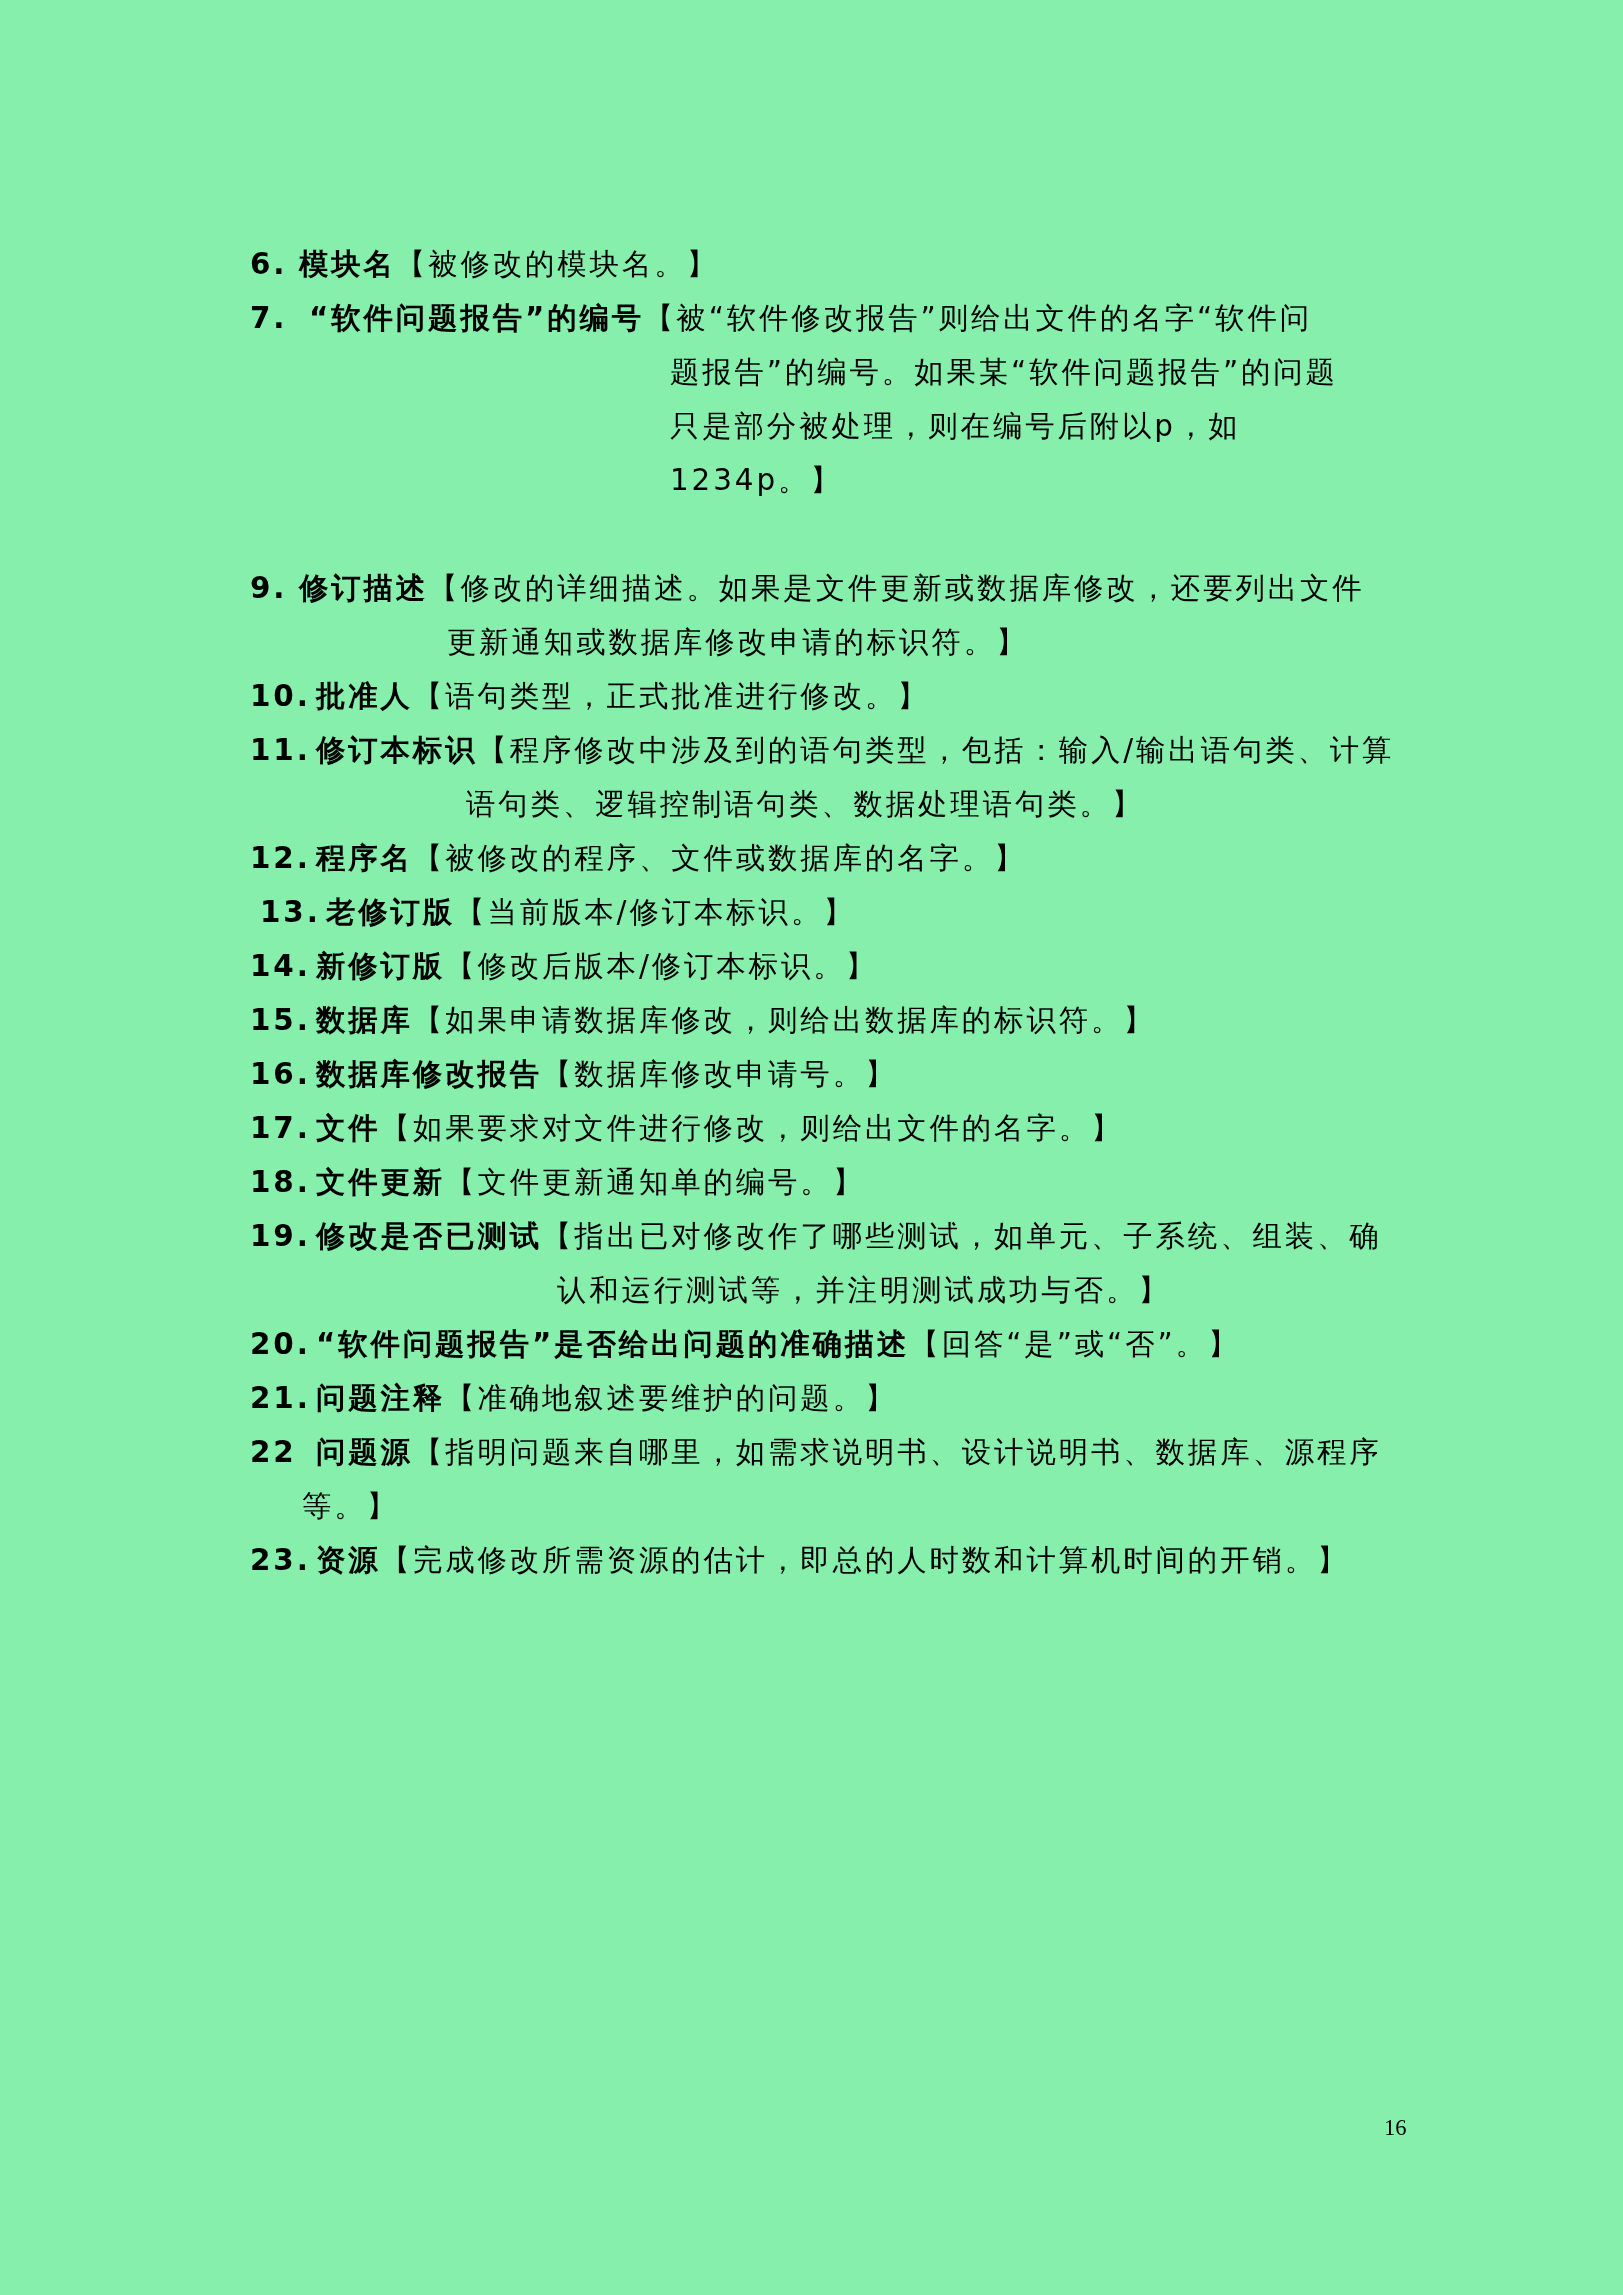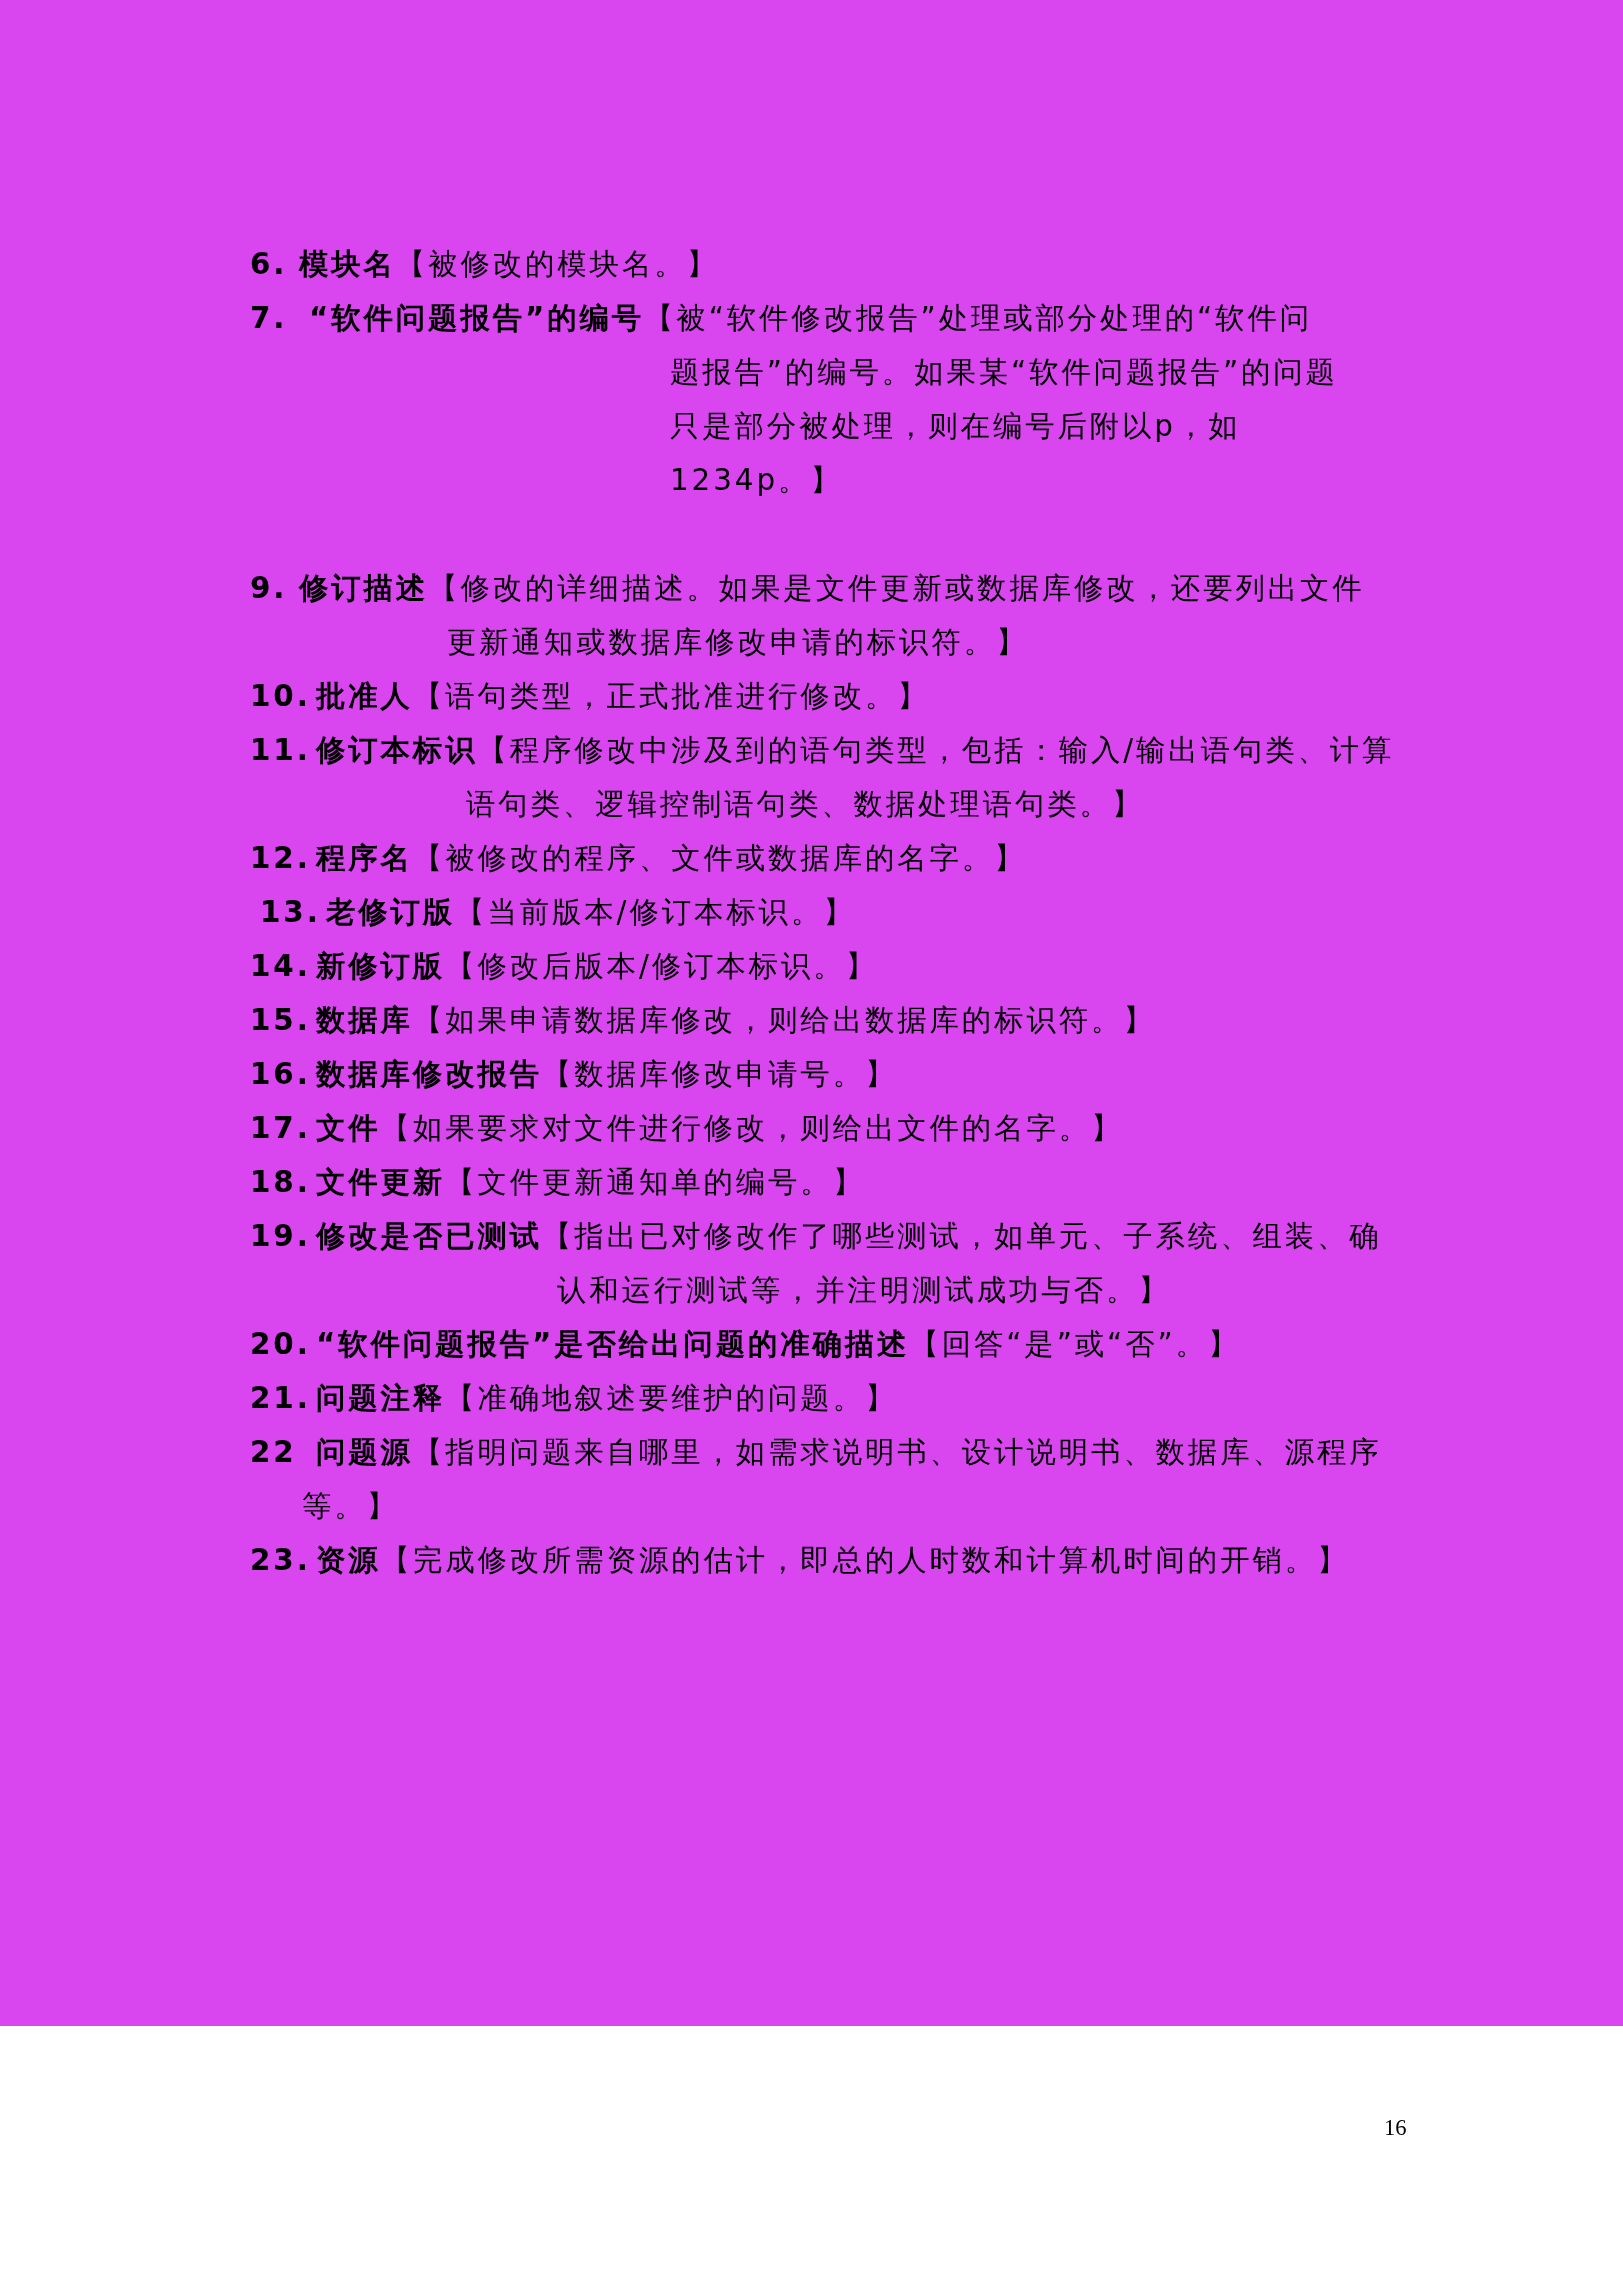--- a/index.html
+++ b/index.html
@@ -1,35 +1,35 @@
 <!DOCTYPE html>
 <html style="font-size:7.9px"><head>
 <meta charset="utf-8">
 <style>
   html, body { margin: 0; padding: 0; background: #ffffff; }
   body { width: 1623px; height: 2295px; position: relative; overflow: hidden;
          font-family: "DejaVu Sans", "Liberation Sans", sans-serif; color: #000; }
-  .page { position: absolute; left: 0; top: 0; width: 1623px; height: 2026px; background: #d946ef; }
+  .page { position: absolute; left: 0; top: 0; width: 1623px; height: 2295px; background: #86efac; }
   .line { position: absolute; font-size: 29.4px; line-height: 39px; white-space: nowrap; letter-spacing: 2.9px; }
   .num { font-weight: bold; display: inline-block; }
   .term { font-weight: bold; }
   .desc { font-weight: normal; }
   .page-number { position: absolute; left: 1384px; top: 2115px; font-family: "Liberation Serif", "DejaVu Serif", serif; font-size: 22.6px; }
 </style>
 </head>
 <body>
 
 <div class="page">
 
   <div class="line" style="left:250px; top:245px;">
     <span class="num" style="width:49px">6.</span><span class="term">模块名</span><span class="desc">【被修改的模块名。】</span>
   </div>
 
   <div class="line" style="left:250px; top:299px;">
-    <span class="num" style="width:59px">7.</span><span class="term">“软件问题报告”的编号</span><span class="desc">【被“软件修改报告”处理或部分处理的“软件问</span>
+    <span class="num" style="width:59px">7.</span><span class="term">“软件问题报告”的编号</span><span class="desc">【被“软件修改报告”则给出文件的名字“软件问</span>
   </div>
   <div class="line" style="left:670px; top:353px;">题报告”的编号。如果某“软件问题报告”的问题</div>
   <div class="line" style="left:670px; top:407px;">只是部分被处理，则在编号后附以p，如</div>
   <div class="line" style="left:670px; top:461px;">1234p。】</div>
 
 
   <div class="line" style="left:250px; top:569px;">
     <span class="num" style="width:49px">9.</span><span class="term">修订描述</span><span class="desc">【修改的详细描述。如果是文件更新或数据库修改，还要列出文件</span>
   </div>
   <div class="line" style="left:447px; top:623px;">更新通知或数据库修改申请的标识符。】</div>

